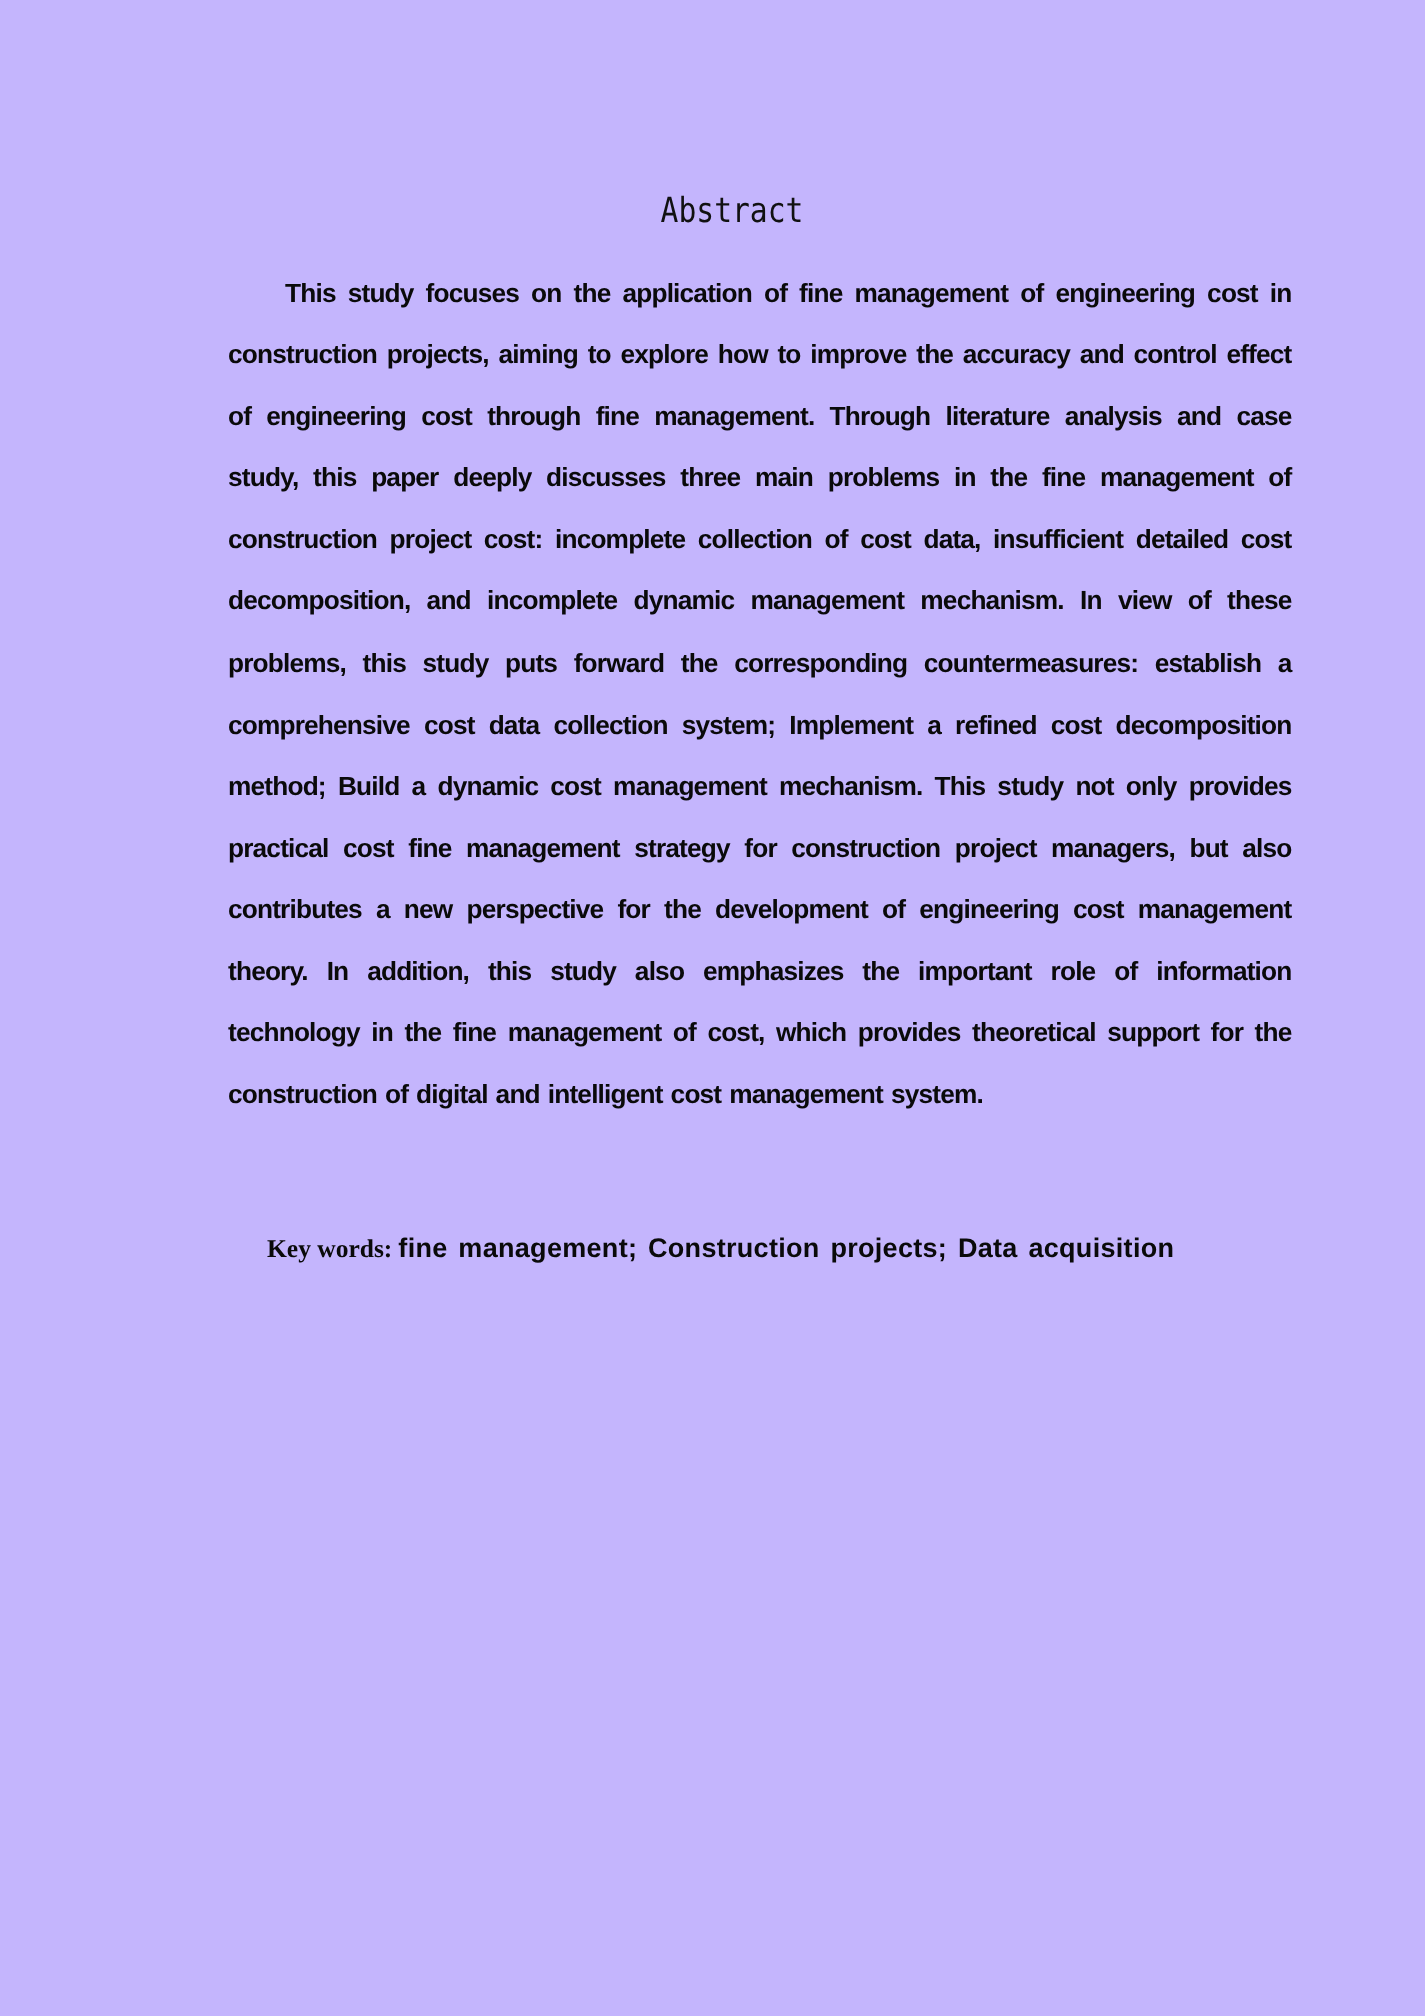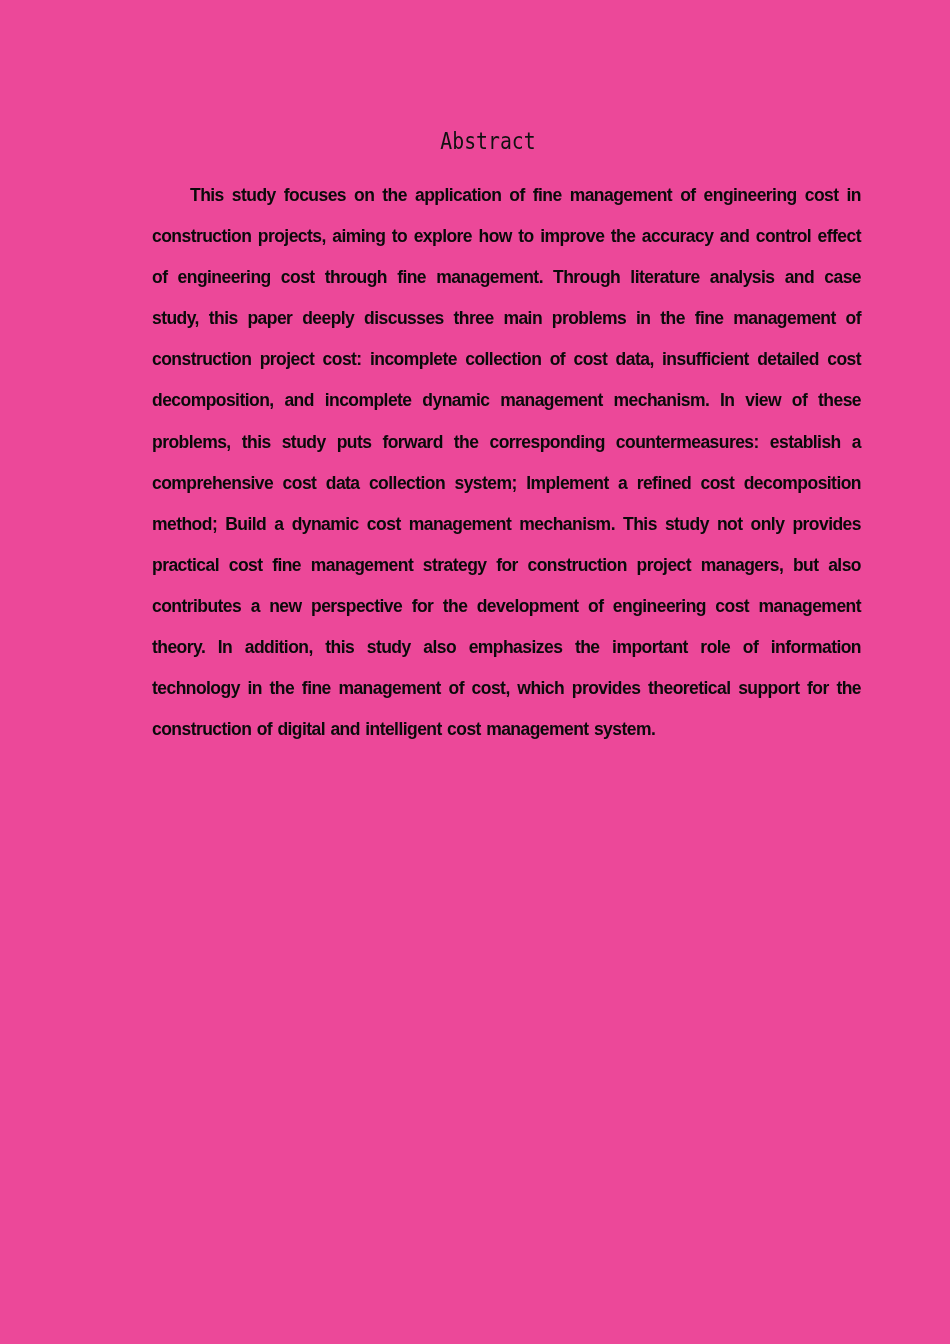--- a/index.html
+++ b/index.html
@@ -1,17 +1,17 @@
 <!DOCTYPE html>
 <html><head>
   <meta charset="utf-8">
   <style>
     html, body { margin: 0; padding: 0; background: #ffffff; }
     body { width: 950px; height: 1344px; position: relative; overflow: hidden; color: #000; }
-    .page { position: absolute; left: 0; top: 0; width: 950px; height: 1344px; background: #ec4899; }
+    .page { position: absolute; left: 0; top: 0; width: 950px; height: 1344px; background: #c4b5fd; }
     .title {
       position: absolute; left: 0; width: 976px; top: 128px; text-align: center;
       font-family: "DejaVu Sans Mono", "Liberation Mono", monospace;
       font-size: 23px; letter-spacing: 0px; color: #111;
       transform: scaleX(0.86); transform-origin: 488px 0;
     }
     .body-wrap {
       position: absolute; left: 136px; top: 175px; width: 709px; margin-left: 16px;
     }
     .body-text {
@@ -39,14 +39,18 @@
 </head>
 <body>
 
 <div class="page">
   <div class="title">Abstract</div>
 
   <div class="body-wrap">
     <p class="body-text">This study focuses on the application of fine management of engineering cost in construction projects, aiming to explore how to improve the accuracy and control effect of engineering cost through fine management. Through literature analysis and case study, this paper deeply discusses three main problems in the fine management of construction project cost: incomplete collection of cost data, insufficient detailed cost decomposition, and incomplete dynamic management mechanism. In view of these problems, this study puts forward the corresponding countermeasures: establish a comprehensive cost data collection system; Implement a refined cost decomposition method; Build a dynamic cost management mechanism. This study not only provides practical cost fine management strategy for construction project managers, but also contributes a new perspective for the development of engineering cost management theory. In addition, this study also emphasizes the important role of information technology in the fine management of cost, which provides theoretical support for the construction of digital and intelligent cost management system.</p>
   </div>
 
+  <div class="keywords">
+    <span class="kw-label">Key words:</span>
+    <span class="kw-text">fine management; Construction projects; Data acquisition</span>
+  </div>
 
 </div>
 
 </body></html>

